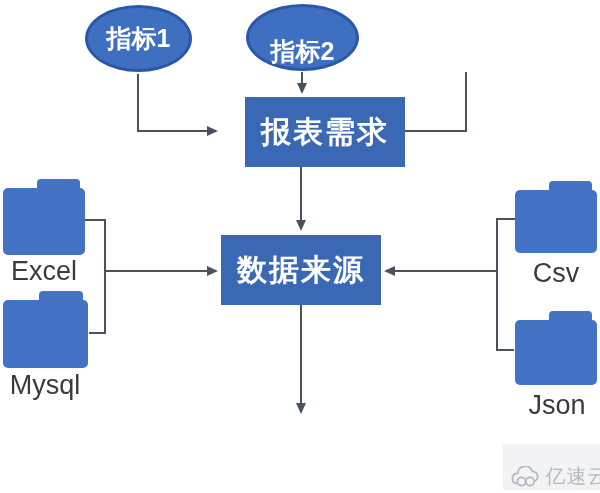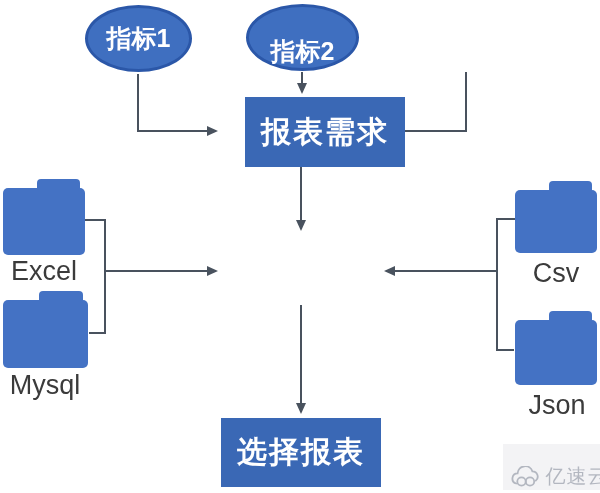--- a/index.html
+++ b/index.html
@@ -133,22 +133,22 @@
   <div class="node ellipse" style="left:85px; top:5px; width:107px; height:67px;">
     <span>指标1</span>
   </div>
   <div class="node ellipse" style="left:246px; top:4px; width:113px; height:67px;align-items:flex-end;">
     <span>指标2</span>
   </div>
 
   <div class="node rect-box" style="left:221px; top:97px; width:160px; height:70px;margin-left:24px;">
     <span>报表需求</span>
   </div>
-  <div class="node rect-box" style="left:221px; top:418px; width:160px; height:69px;">
-    <span>选择报表</span>
+  <div class="node rect-box" style="left:221px; top:235px; width:160px; height:70px;">
+    <span>数据来源</span>
   </div>
 
   <div class="folder" style="left:3px; top:188px; width:82px; height:67px;"></div>
   <div class="src-label" style="left:-11px; top:256px;">Excel</div>
 
   <div class="folder" style="left:3px; top:300px; width:85px; height:68px;"></div>
   <div class="src-label" style="left:-10px; top:370px;">Mysql</div>
 
   <div class="folder" style="left:515px; top:190px; width:82px; height:63px;"></div>
   <div class="src-label" style="left:501px; top:258px;">Csv</div>

